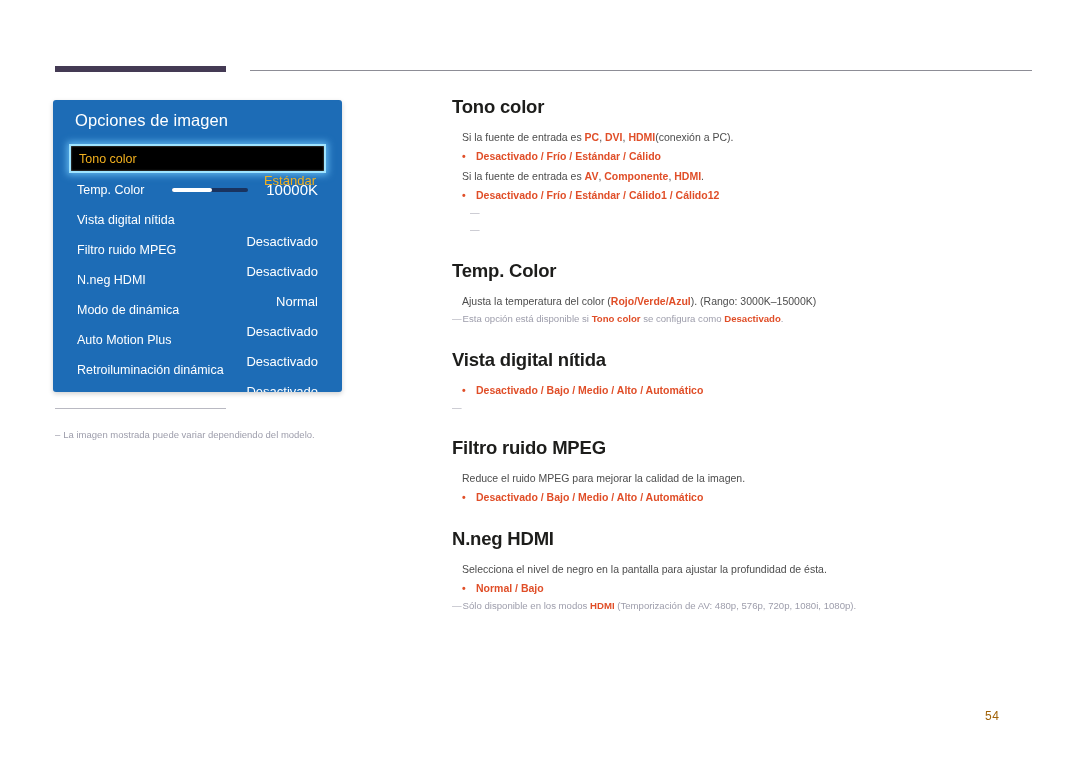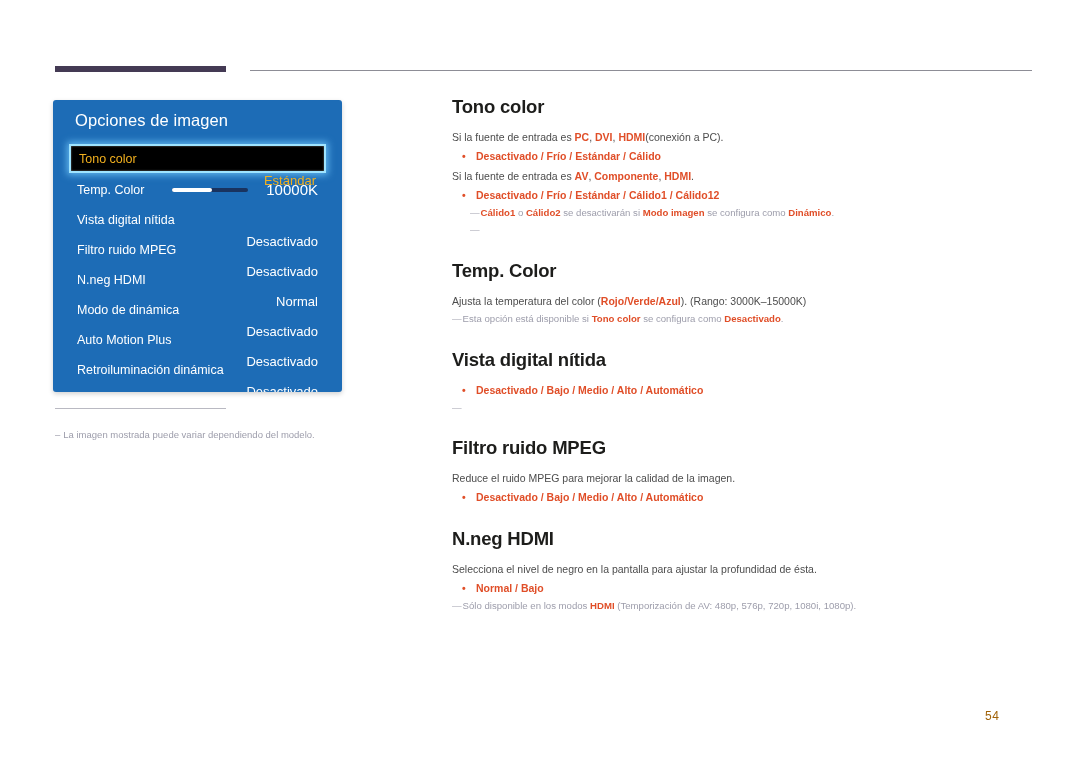--- a/index.html
+++ b/index.html
@@ -139,21 +139,21 @@
     color: #1d1d1b;
     letter-spacing: -0.2px;
     margin: 0 0 11px 0;
   }
   .sec-block { margin-bottom: 22px; }
 
   p.body {
     font-size: 10.5px;
     color: #4c4c4c;
     line-height: 1.55;
-    margin: 0 0 2px 0;
+    margin: 0 0 2px 10px;
   }
   p.body.wrapped { width: 578px; }
 
   .bullet {
     display: flex;
     font-size: 10.5px;
     line-height: 1.55;
     margin: 3px 0 3px 0;
     color: #e04e28;
     font-weight: bold;
@@ -270,21 +270,20 @@
 
       <p class="body"><span>Si la fuente de entrada es </span><span class="hl">AV</span><span>, </span><span class="hl">Componente</span><span>, </span><span class="hl">HDMI</span><span>.</span></p>
 
       <div class="bullet">
         <span class="dot">•</span>
         <span>Desactivado / Frío / Estándar / Cálido1 / Cálido12</span>
       </div>
 
       <div class="note indent">
         <span class="em-dash">—</span>
-        <span><b>Cálido1</b><span> o </span><b>Cálido2</b><span> se desactivarán si </span><b>Modo imagen</b><span> se configura como </span><b>Dinámico</b><span>.</span></span>
       </div>
 
       <div class="note indent">
         <span class="em-dash">—</span>
       </div>
     </div>
 
     <div class="sec-block">
       <h2 class="sec">Temp. Color</h2>
 

